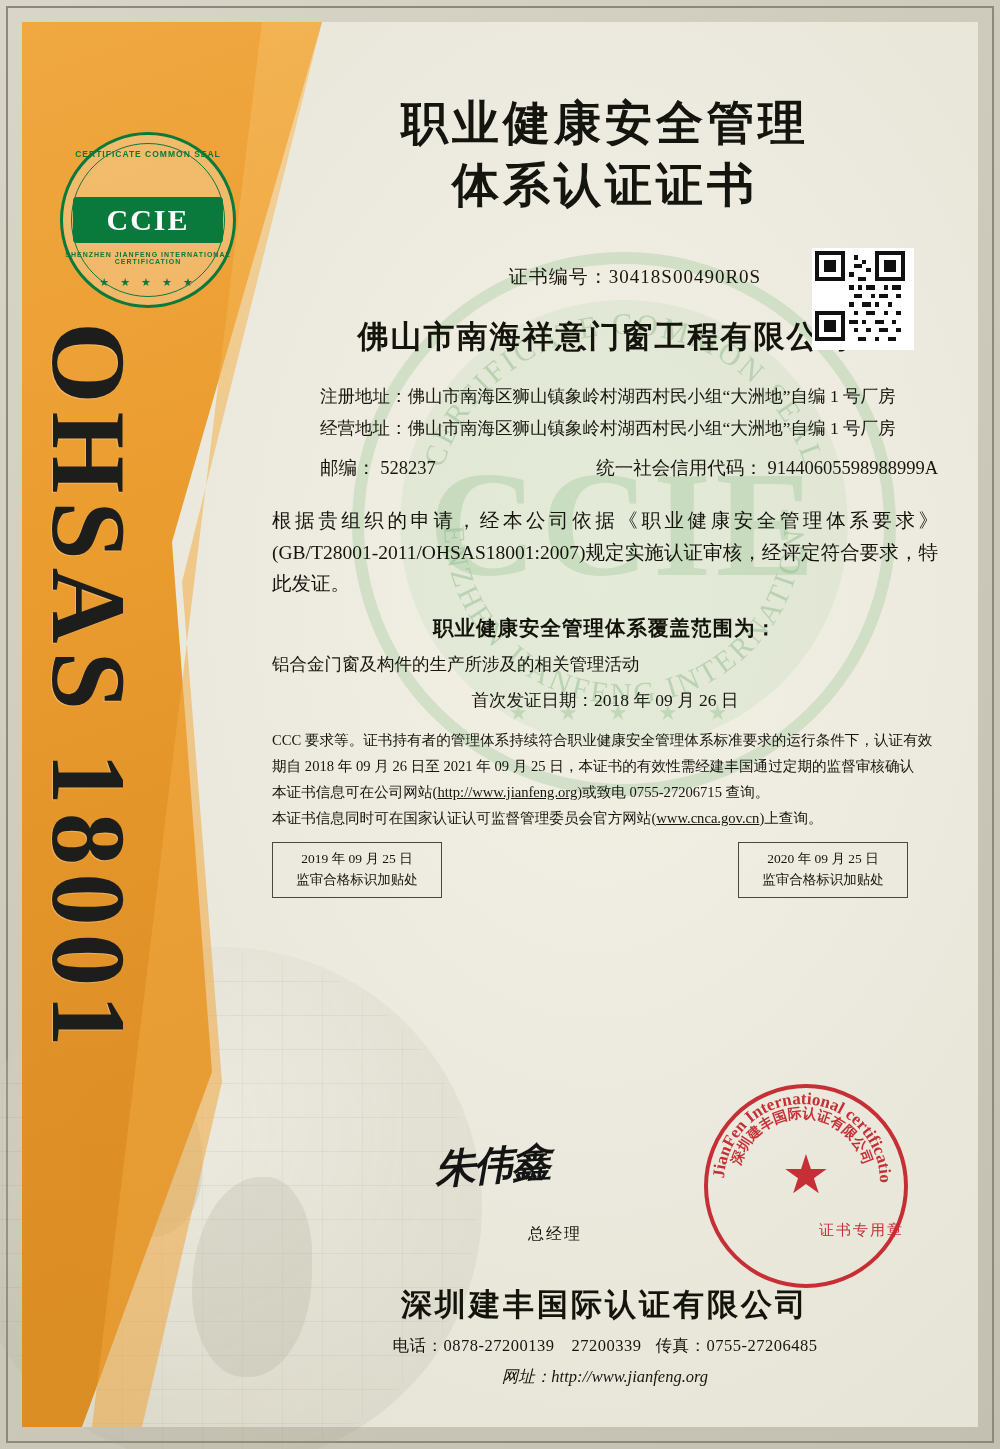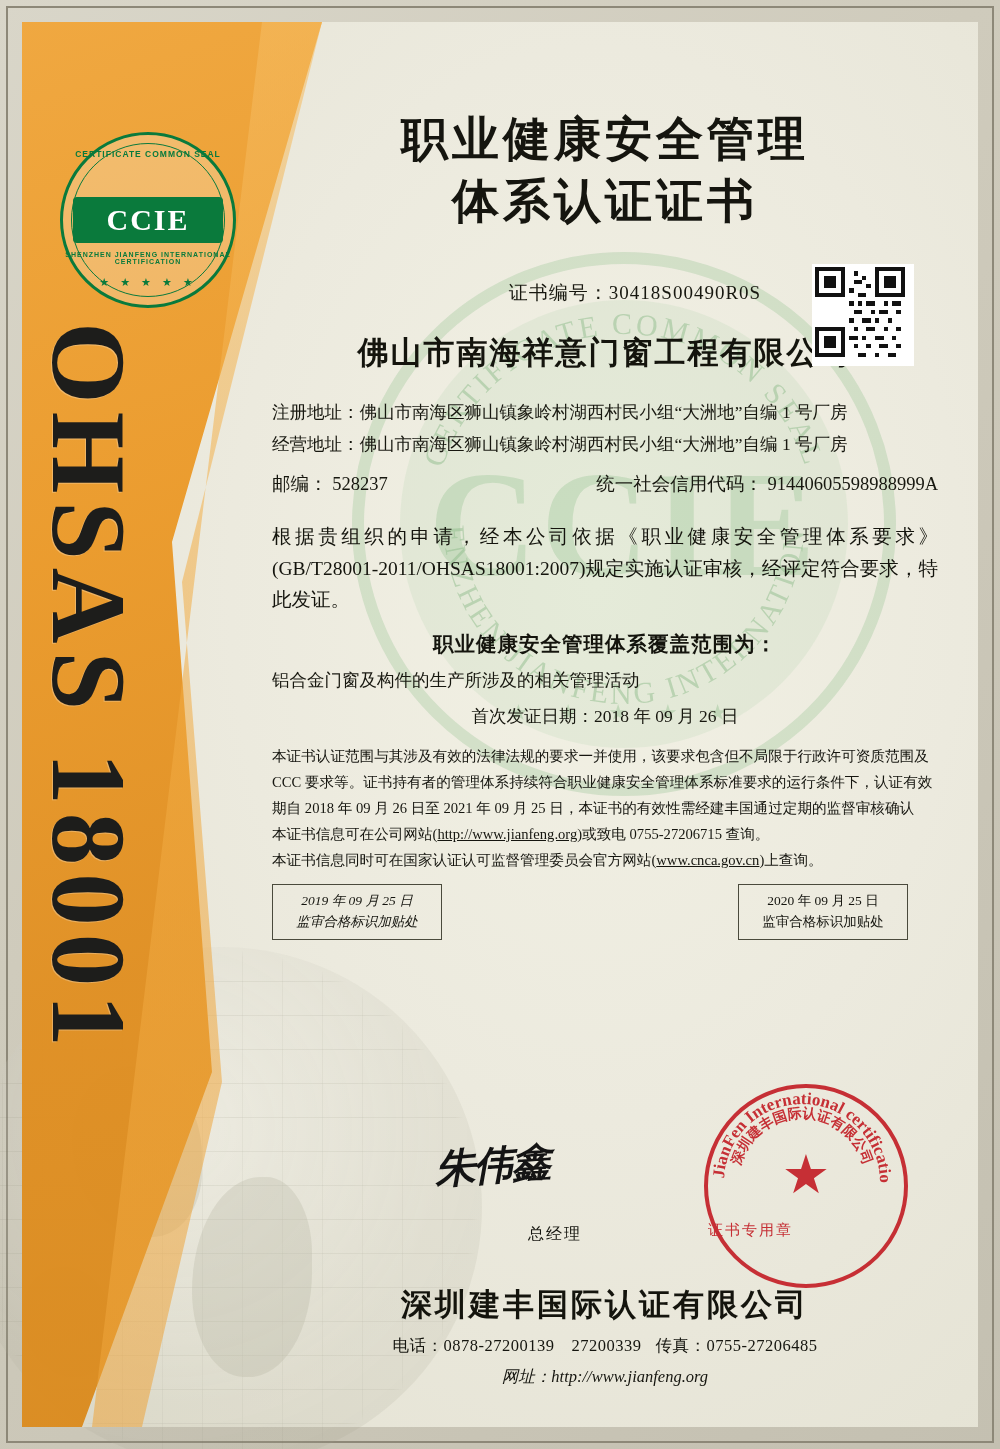--- a/index.html
+++ b/index.html
@@ -109,42 +109,42 @@
   .wm-ring-text{
     position:absolute;left:0;top:0;width:100%;height:100%;
   }
   .wm-ring-text text{fill:rgba(110,170,110,.42);font-size:30px;font-family:"Liberation Serif", serif;letter-spacing:3px;}
   .wm-stars{
     position:absolute;left:0;bottom:58px;width:100%;text-align:center;
     color:rgba(120,180,120,.38);font-size:22px;letter-spacing:12px;
   }
   
   .content{
-    position:absolute;left:250px;top:60px;right:40px;
+    position:absolute;left:250px;top:44px;right:40px;
   }
   .title{
     text-align:center;font-family:"Liberation Serif", serif;
     font-size:47px;font-weight:bold;color:#15150f;letter-spacing:4px;line-height:1.32;
     margin-top:26px;
   }
   .qr{
     position:absolute;right:24px;top:182px;width:96px;height:96px;
     background:#fff;padding:3px;
   }
   .qr svg{display:block;}
   .certno{
     margin-top:48px;text-align:center;font-size:19px;color:#17170f;
     font-family:"Liberation Serif", serif;letter-spacing:1px;
     padding-left:60px;
   }
   .company{
     margin-top:26px;text-align:center;font-size:31px;font-weight:bold;
     font-family:"Liberation Serif", serif;color:#14140d;letter-spacing:2px;
   }
-  .addr-block{margin-top:22px;font-family:"Liberation Serif", serif;color:#17170f;font-size:17.5px;line-height:1.85;}
+  .addr-block{margin-top:22px;font-family:"Liberation Serif", serif;color:#17170f;font-size:17.5px;line-height:1.85;margin-left:48px;}
   .addr-row{display:flex;}
   .addr-row .lbl{white-space:nowrap;}
   .row-2col{display:flex;justify-content:space-between;margin-top:6px;font-size:18.5px;font-family:"Liberation Serif", serif;color:#17170f;}
   .para{
     margin-top:20px;font-size:19.5px;line-height:1.62;color:#14140d;
     font-family:"Liberation Serif", serif;text-align:justify;
   }
   .scope-title{
     margin-top:14px;text-align:center;font-size:20.5px;font-weight:bold;
     font-family:"Liberation Serif", serif;color:#14140d;letter-spacing:1px;
@@ -161,21 +161,21 @@
   }
   .fine a{color:#15150f;text-decoration:underline;}
   .stamp-boxes{
     position:relative;margin-top:10px;height:62px;
   }
   .stampbox{
     position:absolute;width:168px;height:54px;border:1px solid #4a4a3c;
     display:flex;flex-direction:column;align-items:center;justify-content:center;
     font-family:"Liberation Serif", serif;font-size:13.5px;color:#15150f;line-height:1.5;
   }
-  .stampbox.left{left:0;font-style:italic;}
+  .stampbox.left{left:0;}
   .stampbox.right{right:30px;}
   
   .sign-area{position:absolute;left:250px;right:40px;top:1090px;height:190px;}
   .sig-script{
     position:absolute;left:130px;top:26px;width:180px;text-align:center;
     font-family:"Liberation Serif", serif;font-size:40px;font-style:italic;font-weight:bold;
     color:#141414;transform:rotate(-4deg);
     letter-spacing:-2px;
   }
   .sig-line{
@@ -184,21 +184,21 @@
   }
   .redstamp{
     position:absolute;right:30px;top:-28px;width:196px;height:196px;border-radius:50%;
     border:4px solid #c32027;opacity:.92;
   }
   .redstamp .star{
     position:absolute;left:50%;top:44%;transform:translate(-50%,-50%);
     color:#c32027;font-size:54px;line-height:1;
   }
   .redstamp .rs-text{
-    position:absolute;left:0;bottom:44px;width:100%;text-align:left;
+    position:absolute;left:0;bottom:44px;width:100%;text-align:right;
     color:#c32027;font-size:15px;font-family:"Liberation Serif", serif;letter-spacing:2px;
   }
   .redstamp svg text{fill:#c32027;font-family:"Liberation Serif", serif;font-size:17px;font-weight:bold;}
   
   .footer{position:absolute;left:250px;right:40px;top:1262px;text-align:center;}
   .footer .org{
     font-family:"Liberation Serif", serif;font-size:31px;font-weight:bold;color:#14140d;letter-spacing:3px;
   }
   .footer .line{
     margin-top:9px;font-family:"Liberation Serif", serif;font-size:16.5px;color:#15150f;letter-spacing:.5px;
@@ -340,21 +340,20 @@
         </div>
       </div>
 
       <div class="para">根据贵组织的申请，经本公司依据《职业健康安全管理体系要求》(GB/T28001-2011/OHSAS18001:2007)规定实施认证审核，经评定符合要求，特此发证。</div>
 
       <div class="scope-title">职业健康安全管理体系覆盖范围为：</div>
       <div class="scope-body">铝合金门窗及构件的生产所涉及的相关管理活动</div>
       <div class="issue-date">首次发证日期：2018 年 09 月 26 日</div>
 
       <div class="fine">
-        <div>本证书认证范围与其涉及有效的法律法规的要求一并使用，该要求包含但不局限于行政许可资质范围及</div>
         <div>CCC 要求等。证书持有者的管理体系持续符合职业健康安全管理体系标准要求的运行条件下，认证有效</div>
         <div>期自 2018 年 09 月 26 日至 2021 年 09 月 25 日，本证书的有效性需经建丰国通过定期的监督审核确认</div>
         <div>
           <span>本证书信息可在公司网站(</span><a href="#">http://www.jianfeng.org</a><span>)或致电 0755-27206715 查询。</span>
         </div>
         <div>
           <span>本证书信息同时可在国家认证认可监督管理委员会官方网站(</span><a href="#">www.cnca.gov.cn</a><span>)上查询。</span>
         </div>
       </div>
 

